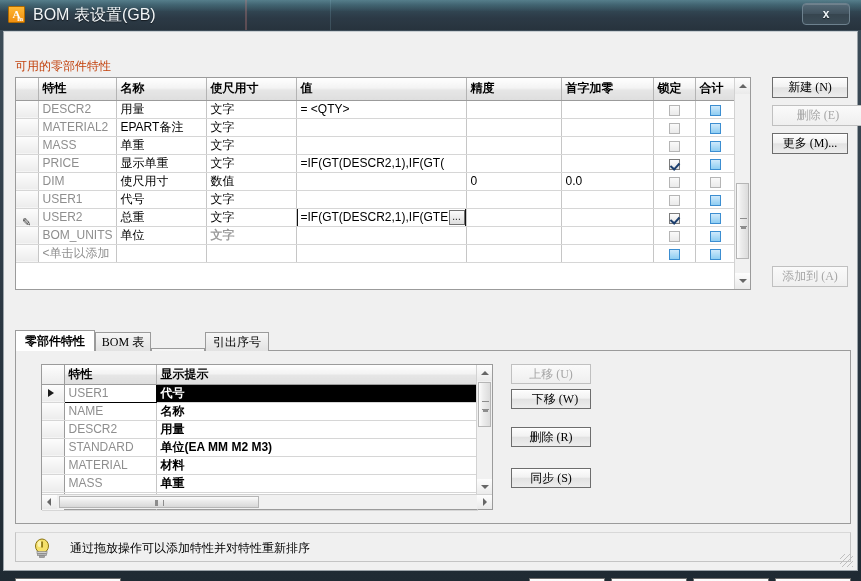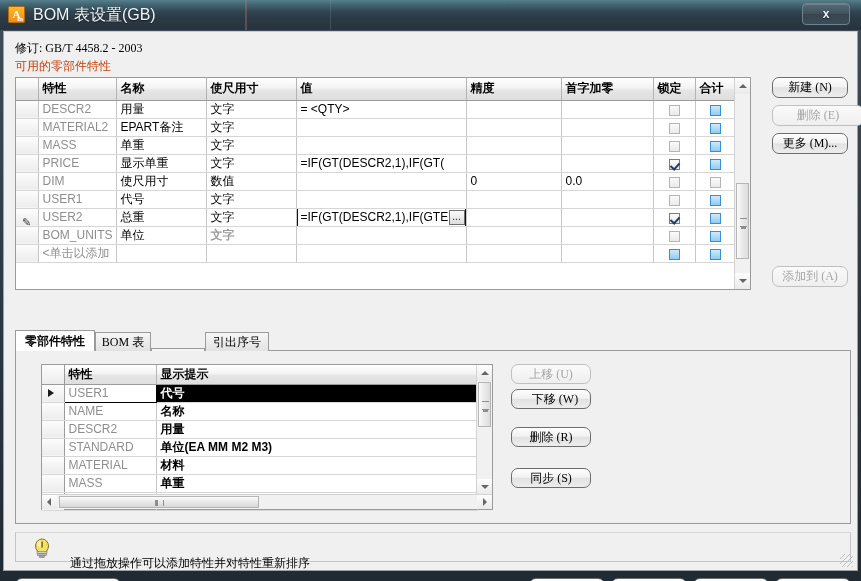--- a/index.html
+++ b/index.html
@@ -146,21 +146,21 @@
     background:linear-gradient(90deg,#fcfcfc,#ececec 40%,#dcdcdc);
   }
   .vscroll .thumb:after{
     content:"";position:absolute;left:3px;top:34px;width:7px;height:7px;
     border-top:1px solid #8d8d8d;border-bottom:1px solid #8d8d8d;
     box-shadow:0 3px 0 -1px #8d8d8d;
   }
   
   .btn{
     position:absolute;box-sizing:border-box;
-    border:1px solid #8d8d8d;border-radius:7px;
+    border:1px solid #8d8d8d;border-radius:0;
     background:linear-gradient(180deg,#fdfdfd 0%,#f2f2f2 45%,#e2e2e2 52%,#ededed 100%);
     color:#000;font-size:12px;text-align:center;white-space:nowrap;
     font-family:"Liberation Serif","DejaVu Serif",serif;
     box-shadow:inset 0 1px 0 #fff;
   }
   .btn.emph{border:1.5px solid #6d6d6d;}
   .btn.disabled{color:#a6a6a6;border-color:#c0c0c0;
     background:linear-gradient(180deg,#fafafa,#efefef);box-shadow:none;}
   
   .tabstrip{position:absolute;left:11px;top:298px;width:836px;height:21px;}
@@ -241,21 +241,21 @@
     background:linear-gradient(180deg,#fcfcfc,#ececec 40%,#d8d8d8);}
   .hscroll .thumb:after{content:"";position:absolute;left:95px;top:3px;width:7px;height:6px;
     border-left:1px solid #8d8d8d;border-right:1px solid #8d8d8d;
     box-shadow:inset 3px 0 0 -1px #8d8d8d;}
   
   .hintbar{
     position:absolute;left:11px;top:500px;width:836px;height:30px;
     border:1px solid #c4c4c4;border-top-color:#d8d8d8;background:#f0f0f0;box-sizing:border-box;
   }
   .bulb{position:absolute;left:17px;top:5px;width:18px;height:20px;}
-  .hint-text{position:absolute;left:54px;top:22px;font-size:12px;color:#000;white-space:nowrap;}
+  .hint-text{position:absolute;left:54px;top:7px;font-size:12px;color:#000;white-space:nowrap;}
   
   .grip{
     position:absolute;right:4px;bottom:3px;width:13px;height:13px;
     background:
       linear-gradient(135deg,transparent 46%,#b9b9b9 46%,#b9b9b9 56%,transparent 56%) 0 0/5px 5px repeat;
     opacity:.9;
   }
 </style>
 </head>
 <body>
@@ -266,21 +266,20 @@
     <div class="title-sheen"></div>
     <div class="title-stripe"></div>
     <div class="title-stripe2"></div>
     <div class="app-icon">A<i>m</i></div>
     <div class="title-text">BOM 表设置(GB)</div>
     <div class="close-btn">x</div>
   </div>
 
   <div class="client">
 
-    <div class="rev-text">修订: GB/T 4458.2 - 2003</div>
     <div class="avail-label">可用的零部件特性</div>
 
     <div class="grid-wrap">
       <table class="grid">
         <colgroup>
           <col style="width:22px">
             <col style="width:78px">
             <col style="width:90px">
           <col style="width:90px">
             <col style="width:170px">

